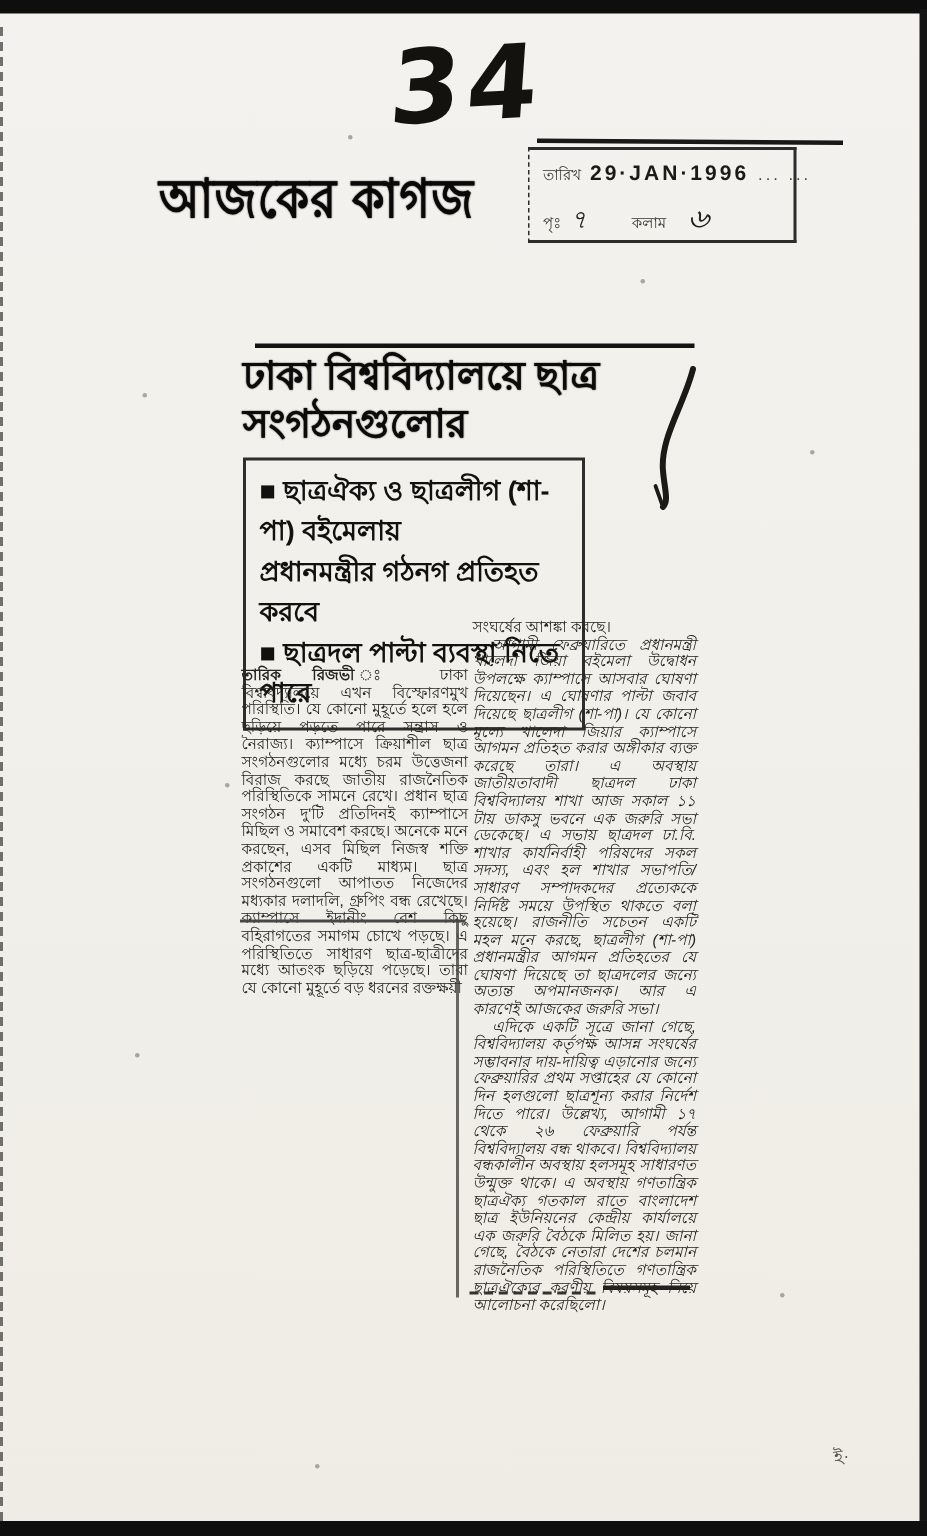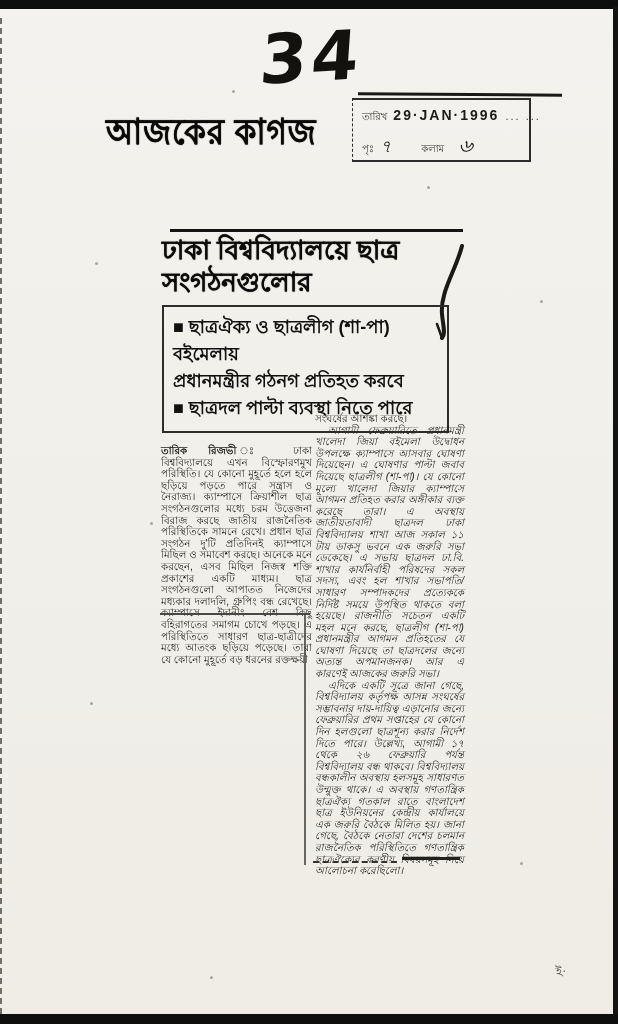--- a/index.html
+++ b/index.html
@@ -52,21 +52,21 @@
   .hand-col { transform:rotate(-14deg) scaleX(1.4); display:inline-block; margin-left:10px; }
   .stamp-gap { width:18px; }
 
   
   .article-rule { left:170px; top:229px; width:293px; height:3px; background:#131313; }
   .headline {
     left:162px; top:234px; width:304px; font-size:26px; line-height:32px;
     font-weight:bold; color:#0c0b09; text-shadow:0 0 1px #0c0b09;
   }
   .subhead-box {
-    left:162px; top:305px; width:287px; padding:7px 6px 9px 9px;
+    left:162px; top:305px; width:228px; padding:7px 6px 9px 9px;
     border:2px solid #2e2d2b;
   }
   .subhead-line { font-size:18px; line-height:27px; font-weight:bold; color:#121110; }
 
   .body-col {
     font-size:10.2px; line-height:11.6px; text-align:justify; color:#262420;
   }
   .body-col1 { left:161px; top:412px; width:151px;margin-top:33px; }
   .body-col2 { left:315px; top:413px; width:149px; }
   .body-col p + p { text-indent:13px;font-style:italic; }

